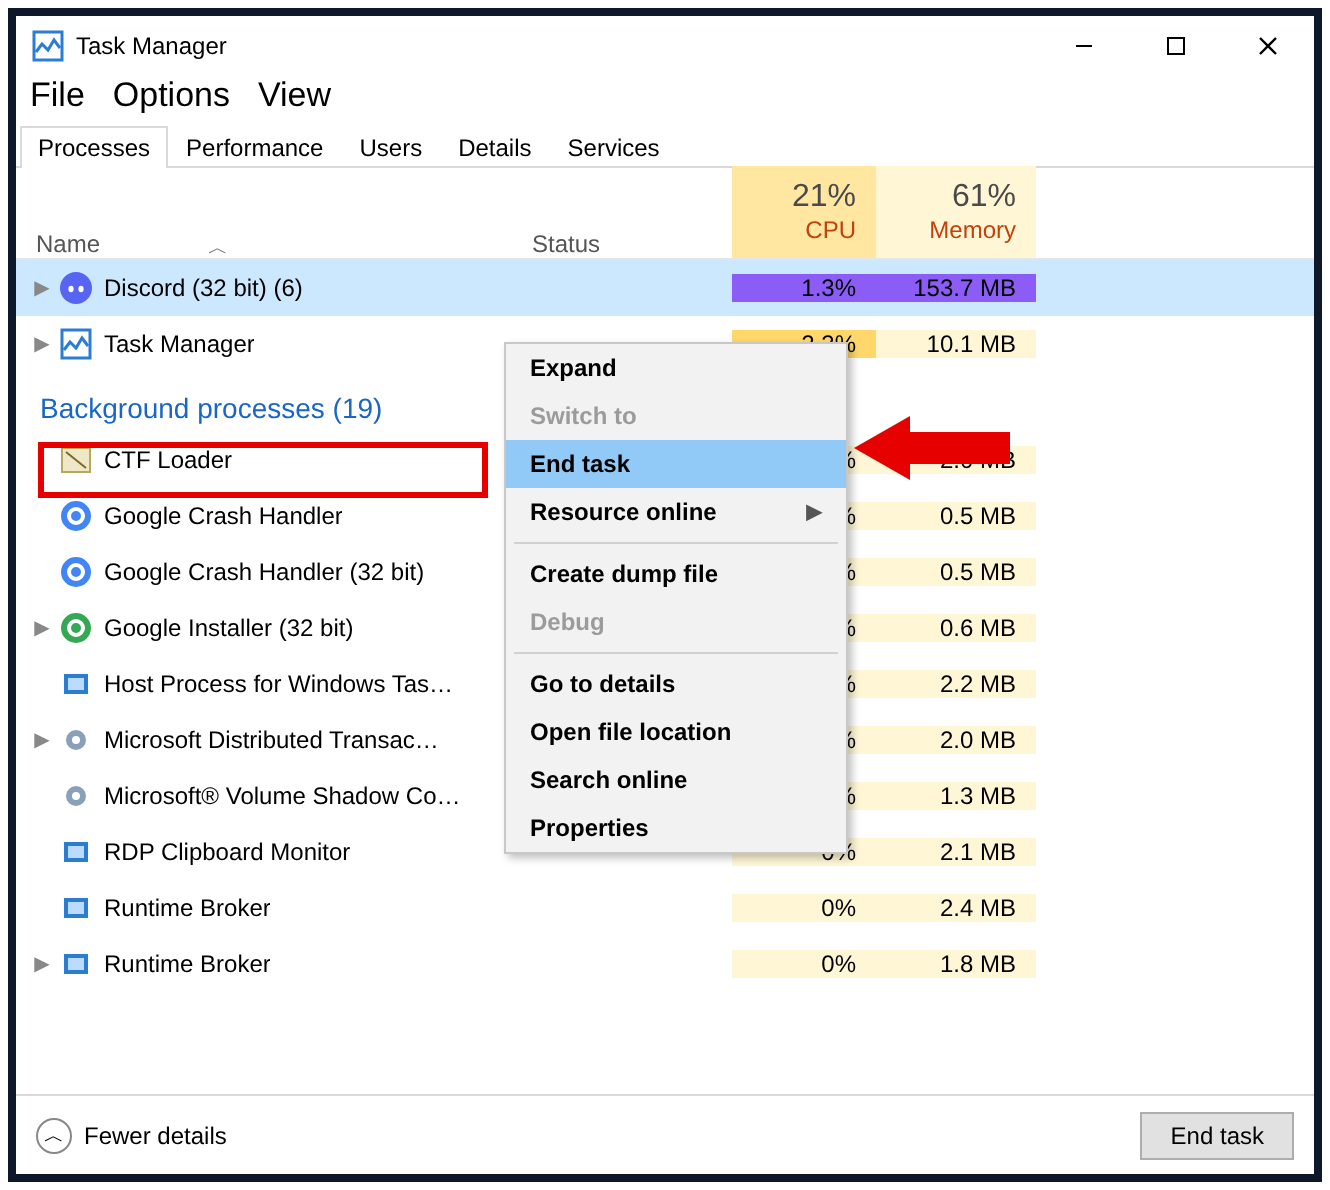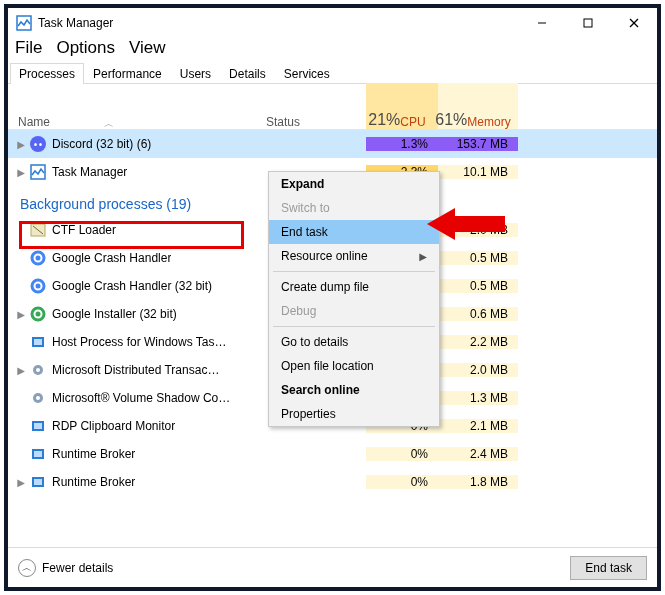--- a/index.html
+++ b/index.html
@@ -23,21 +23,21 @@
   .tab.active { border-color: #d9d9d9; background: #fff; }
 
   
   .grid { position: relative; }
   .colheads { display: flex; align-items: flex-end; height: 46px; border-bottom: 1px solid #e5e5e5; font-size: 12px; color: #555; }
   .col-name { width: 258px; padding-left: 10px; position: relative; }
   .sort-chev { position: absolute; left: 96px; top: 2px; font-size: 10px; color: #7a7a7a; }
   .col-status { width: 100px; }
   .col-cpu { width: 72px; text-align: right; padding-right: 10px; background: #ffe7a2; }
   .col-mem { width: 80px; text-align: right; padding-right: 10px; background: #fff6d6; }
-  .col-cpu, .col-mem { display:flex; justify-content:center; align-items:flex-end; height:46px; }
+  .col-cpu, .col-mem { display:flex; flex-direction:column; justify-content:center; align-items:flex-end; height:46px; }
   .pcthdr { font-size: 16px; color:#4a4a4a; line-height:1.1; }
   .pctlbl { font-size: 12px; color:#c2410c; line-height:1.2; }
 
   
   .group { padding: 10px 0 4px 12px; font-size: 14px; color: #1a66c7; }
 
   
   .row { display: flex; align-items: center; height: 28px; font-size: 12px; position: relative; }
   .row .c-name { width: 258px; display: flex; align-items: center; padding-left: 6px; white-space: nowrap; overflow: hidden; }
   .row .c-status { width: 100px; }
@@ -51,22 +51,22 @@
   .txt { overflow:hidden; text-overflow: ellipsis; }
 
   
   .redbox { position:absolute; left: 11px; top: 137px; width: 225px; height: 28px; border: 3px solid #e60000; pointer-events:none; }
 
   
   .heat-cpu { position:absolute; left: 358px; top: 0; width: 72px; bottom: 0; background: #fff6d6; z-index:-1; }
   .heat-mem { position:absolute; left: 430px; top: 0; width: 80px; bottom: 0; background: #fff6d6; z-index:-1; }
 
   
-  .ctxmenu { position: absolute; left: 260px; top: 163px; width: 172px; background: #f2f2f2; border: 1px solid #c8c8c8; box-shadow: 2px 2px 4px rgba(0,0,0,.25); font-size: 12px; z-index: 50; }
-  .ctxitem { padding: 5px 12px; color:#000; display:flex; align-items:center; justify-content:space-between;}
+  .ctxmenu { position: absolute; left: 244px; top: 163px; width: 172px; background: #f2f2f2; border: 1px solid #c8c8c8; box-shadow: 2px 2px 4px rgba(0,0,0,.25); font-size: 12px; z-index: 50; }
+  .ctxitem { padding: 5px 12px; color:#000; display:flex; align-items:center; justify-content:space-between;font-weight:bold;}
   .ctxitem.bold { font-weight:600; }
   .ctxitem.disabled { color:#9b9b9b; }
   .ctxitem.hl { background:#91c9f7; }
   .ctxsep { height:1px; background:#d0d0d0; margin:3px 4px; }
   .ctx-arrow { font-size:10px; color:#555; }
 
   
   .redarrow { position:absolute; left: 419px; top: 196px; z-index:60; }
 
   

